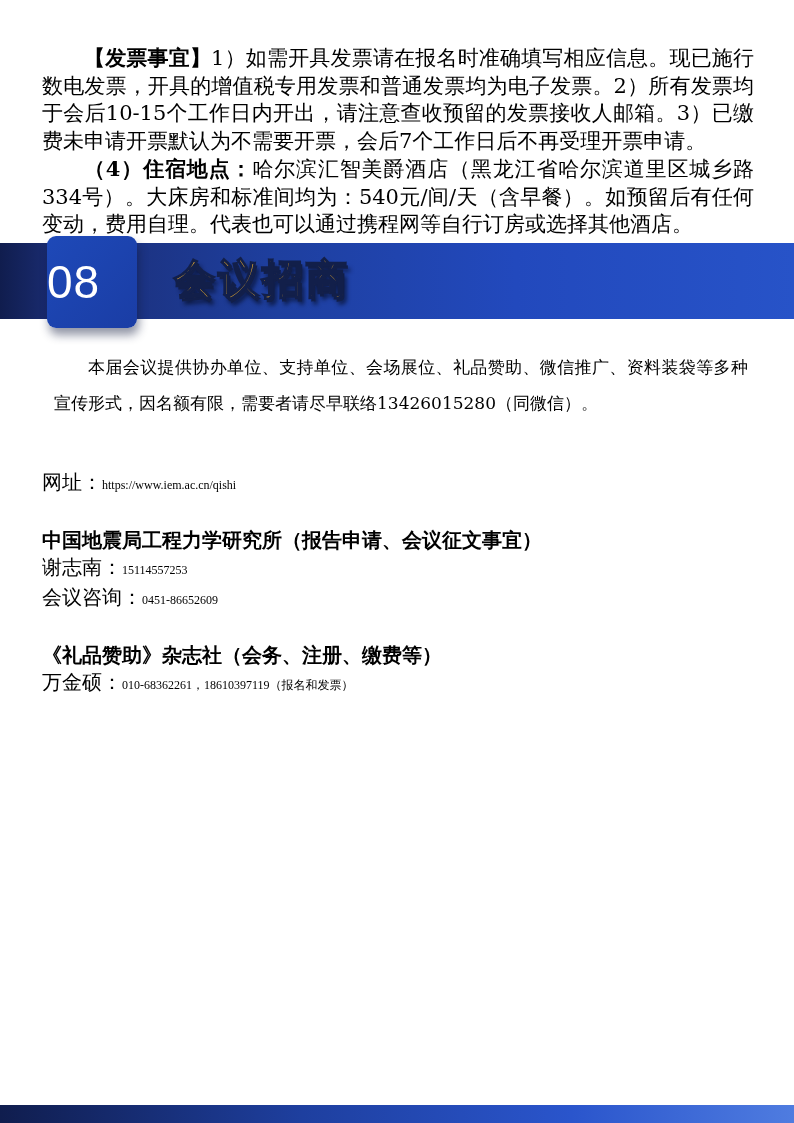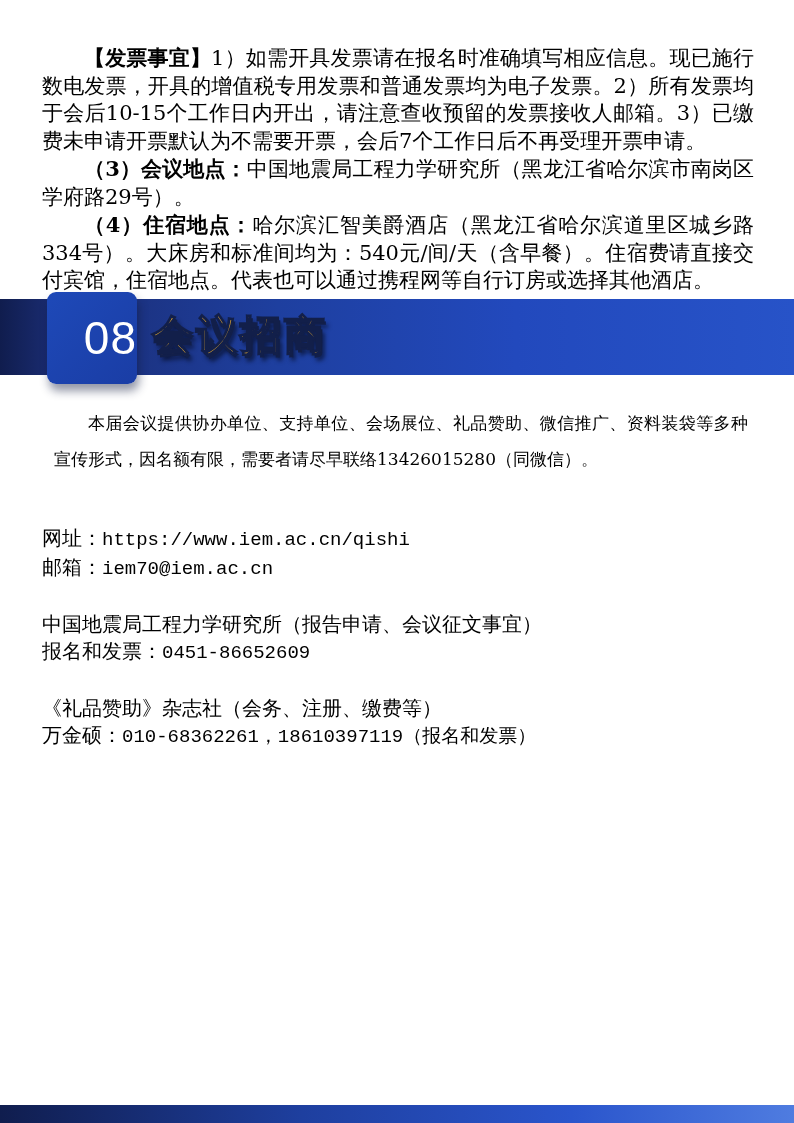--- a/index.html
+++ b/index.html
@@ -28,30 +28,30 @@
     margin-top: 4px;
     background: linear-gradient(90deg, #101d4e 0%, #1b2d74 7%, #1e3f9f 35%, #2249bd 65%, #2753c8 100%);
   }
   .badge {
     position: absolute;
     left: 47px; top: -7px;
     width: 90px; height: 92px;
     background: linear-gradient(135deg, #1e49b8 0%, #1a3da5 100%);
     border-radius: 9px;
     box-shadow: 2px 7px 10px rgba(15, 25, 60, 0.45);
-    display: flex; align-items: center; justify-content: flex-end;
+    display: flex; align-items: center; justify-content: flex-start;
     color: #ffffff;
     font-family: "Liberation Sans", sans-serif;
     font-weight: 300;
     font-size: 46px;
     letter-spacing: 1px;
   }
   .banner-title {
     position: absolute;
-    left: 152px; top: 50%;
+    left: 174px; top: 50%;
     transform: translateY(-52%);
     font-family: "Liberation Sans", "DejaVu Sans", sans-serif;
     font-weight: 800;
     font-size: 41px;
     letter-spacing: 3px;
     color: #f7b52c;
     -webkit-text-stroke: 1.5px #121f4a;
     text-shadow: 2px 3px 0 #121f4a, 4px 6px 4px rgba(5, 12, 35, 0.75);
     white-space: nowrap;
   }
@@ -64,62 +64,61 @@
     text-align: justify;
   }
 
   .contacts {
     padding: 28px 40px 0 42px;
     font-size: 20px;
     line-height: 27px;
   }
   .contact-line { margin: 0; }
   .contact-line .val {
-    font-family: Liberation Mono, monospace;
-    font-size: 19px;
+    font-family: Liberation Serif, serif;
+    font-size: 12px;
   }
   .group-heading {
-    font-weight: normal;
+    font-weight: bold;
     margin: 28px 0 0 0;
   }
 
   .bottom-bar {
     position: absolute;
     left: 0; bottom: 0;
     width: 100%; height: 18px;
     background: linear-gradient(90deg, #101d4e 0%, #1e3f9f 38%, #2a55cc 72%, #4f7ce0 100%);
   }
 </style>
 </head>
 <body>
 
 <div class="page">
 
   <div class="body-text">
     <p class="para"><b>【发票事宜】</b><span>1）如需开具发票请在报名时准确填写相应信息。现已施行数电发票，开具的增值税专用发票和普通发票均为电子发票。2）所有发票均于会后10-15个工作日内开出，请注意查收预留的发票接收人邮箱。3）已缴费未申请开票默认为不需要开票，会后7个工作日后不再受理开票申请。</span></p>
-    <p class="para"><b>（3）会议地点：</b><span>中国地震局工程力学研究所（黑龙江省哈尔滨市南岗区学府路29号）。</span></p>
-    <p class="para"><b>（4）住宿地点：</b><span>哈尔滨汇智美爵酒店（黑龙江省哈尔滨道里区城乡路334号）。大床房和标准间均为：540元/间/天（含早餐）。住宿费请直接交付宾馆，住宿地点。代表也可以通过携程网等自行订房或选择其他酒店。</span></p>
+    <p class="para"><b>（4）住宿地点：</b><span>哈尔滨汇智美爵酒店（黑龙江省哈尔滨道里区城乡路334号）。大床房和标准间均为：540元/间/天（含早餐）。如预留后有任何变动，费用自理。代表也可以通过携程网等自行订房或选择其他酒店。</span></p>
   </div>
 
   <div class="banner">
     <div class="badge">
       <span>08</span>
     </div>
     <div class="banner-title">会议招商</div>
   </div>
 
   <p class="sponsor">本届会议提供协办单位、支持单位、会场展位、礼品赞助、微信推广、资料装袋等多种宣传形式，因名额有限，需要者请尽早联络13426015280（同微信）。</p>
 
 
   <div class="contacts">
     <p class="contact-line"><span class="lbl">网址：</span><span class="val">https://www.iem.ac.cn/qishi</span></p>
-    <p class="contact-line"><span class="lbl">邮箱：</span><span class="val">iem70@iem.ac.cn</span></p>
 
     <p class="group-heading">中国地震局工程力学研究所（报告申请、会议征文事宜）</p>
-    <p class="contact-line"><span class="lbl">报名和发票：</span><span class="val">0451-86652609</span></p>
+    <p class="contact-line"><span class="lbl">谢志南：</span><span class="val">15114557253</span></p>
+    <p class="contact-line"><span class="lbl">会议咨询：</span><span class="val">0451-86652609</span></p>
 
     <p class="group-heading">《礼品赞助》杂志社（会务、注册、缴费等）</p>
     <p class="contact-line"><span class="lbl">万金硕：</span><span class="val">010-68362261，18610397119（报名和发票）</span></p>
   </div>
 
   <div class="bottom-bar"></div>
 
 </div>
 
 </body></html>

